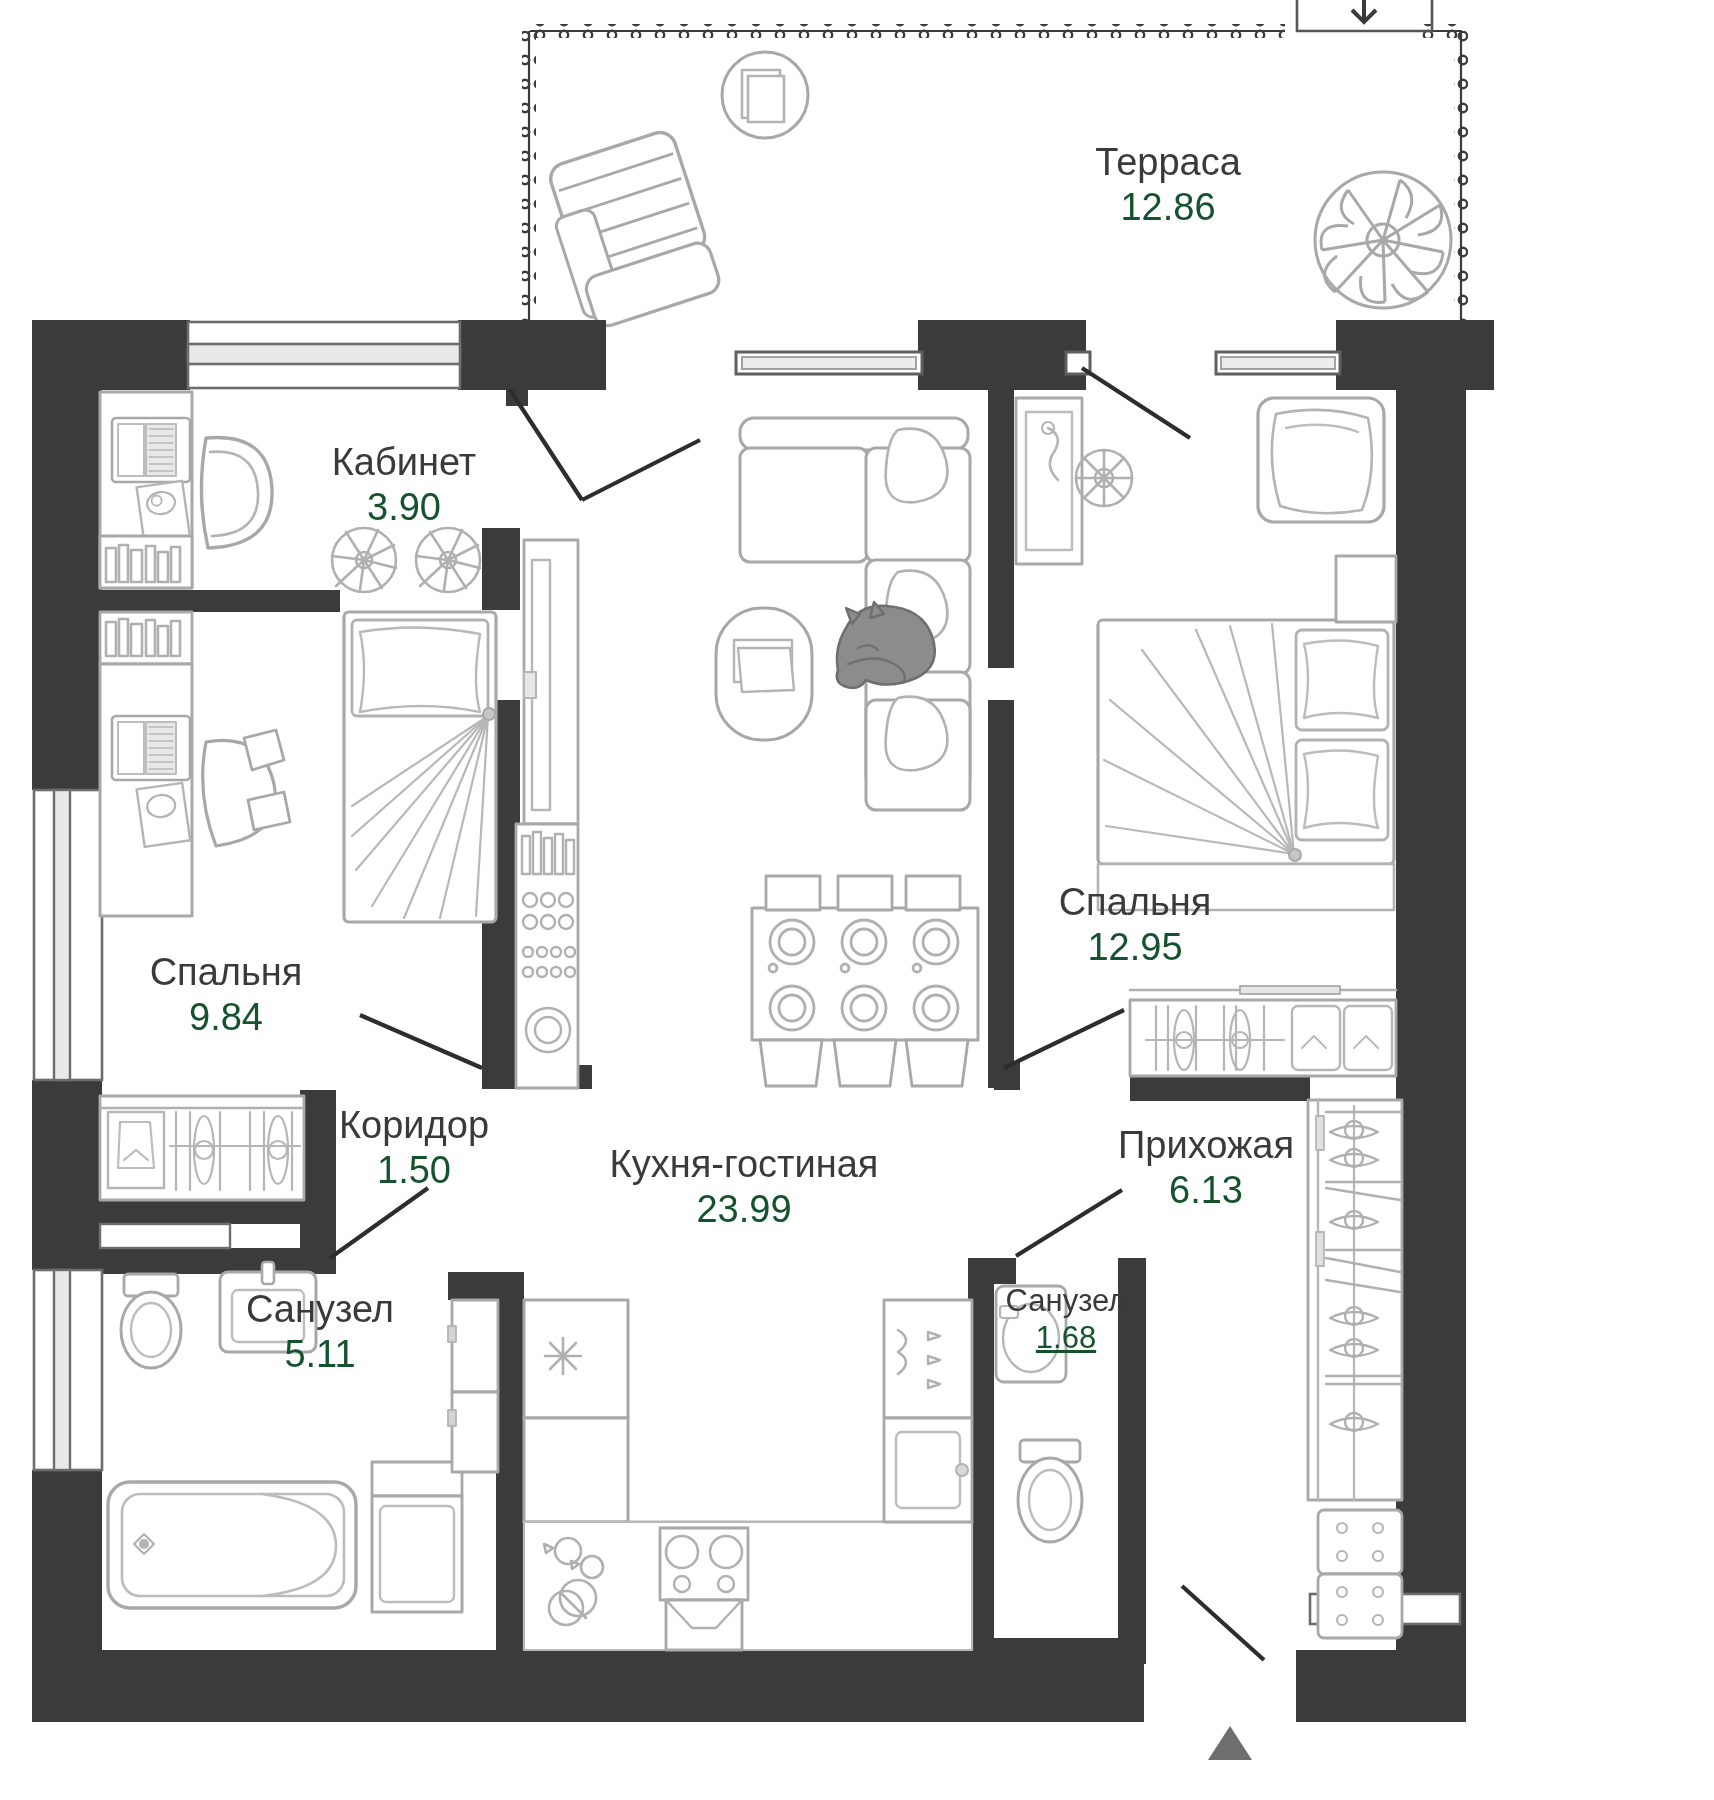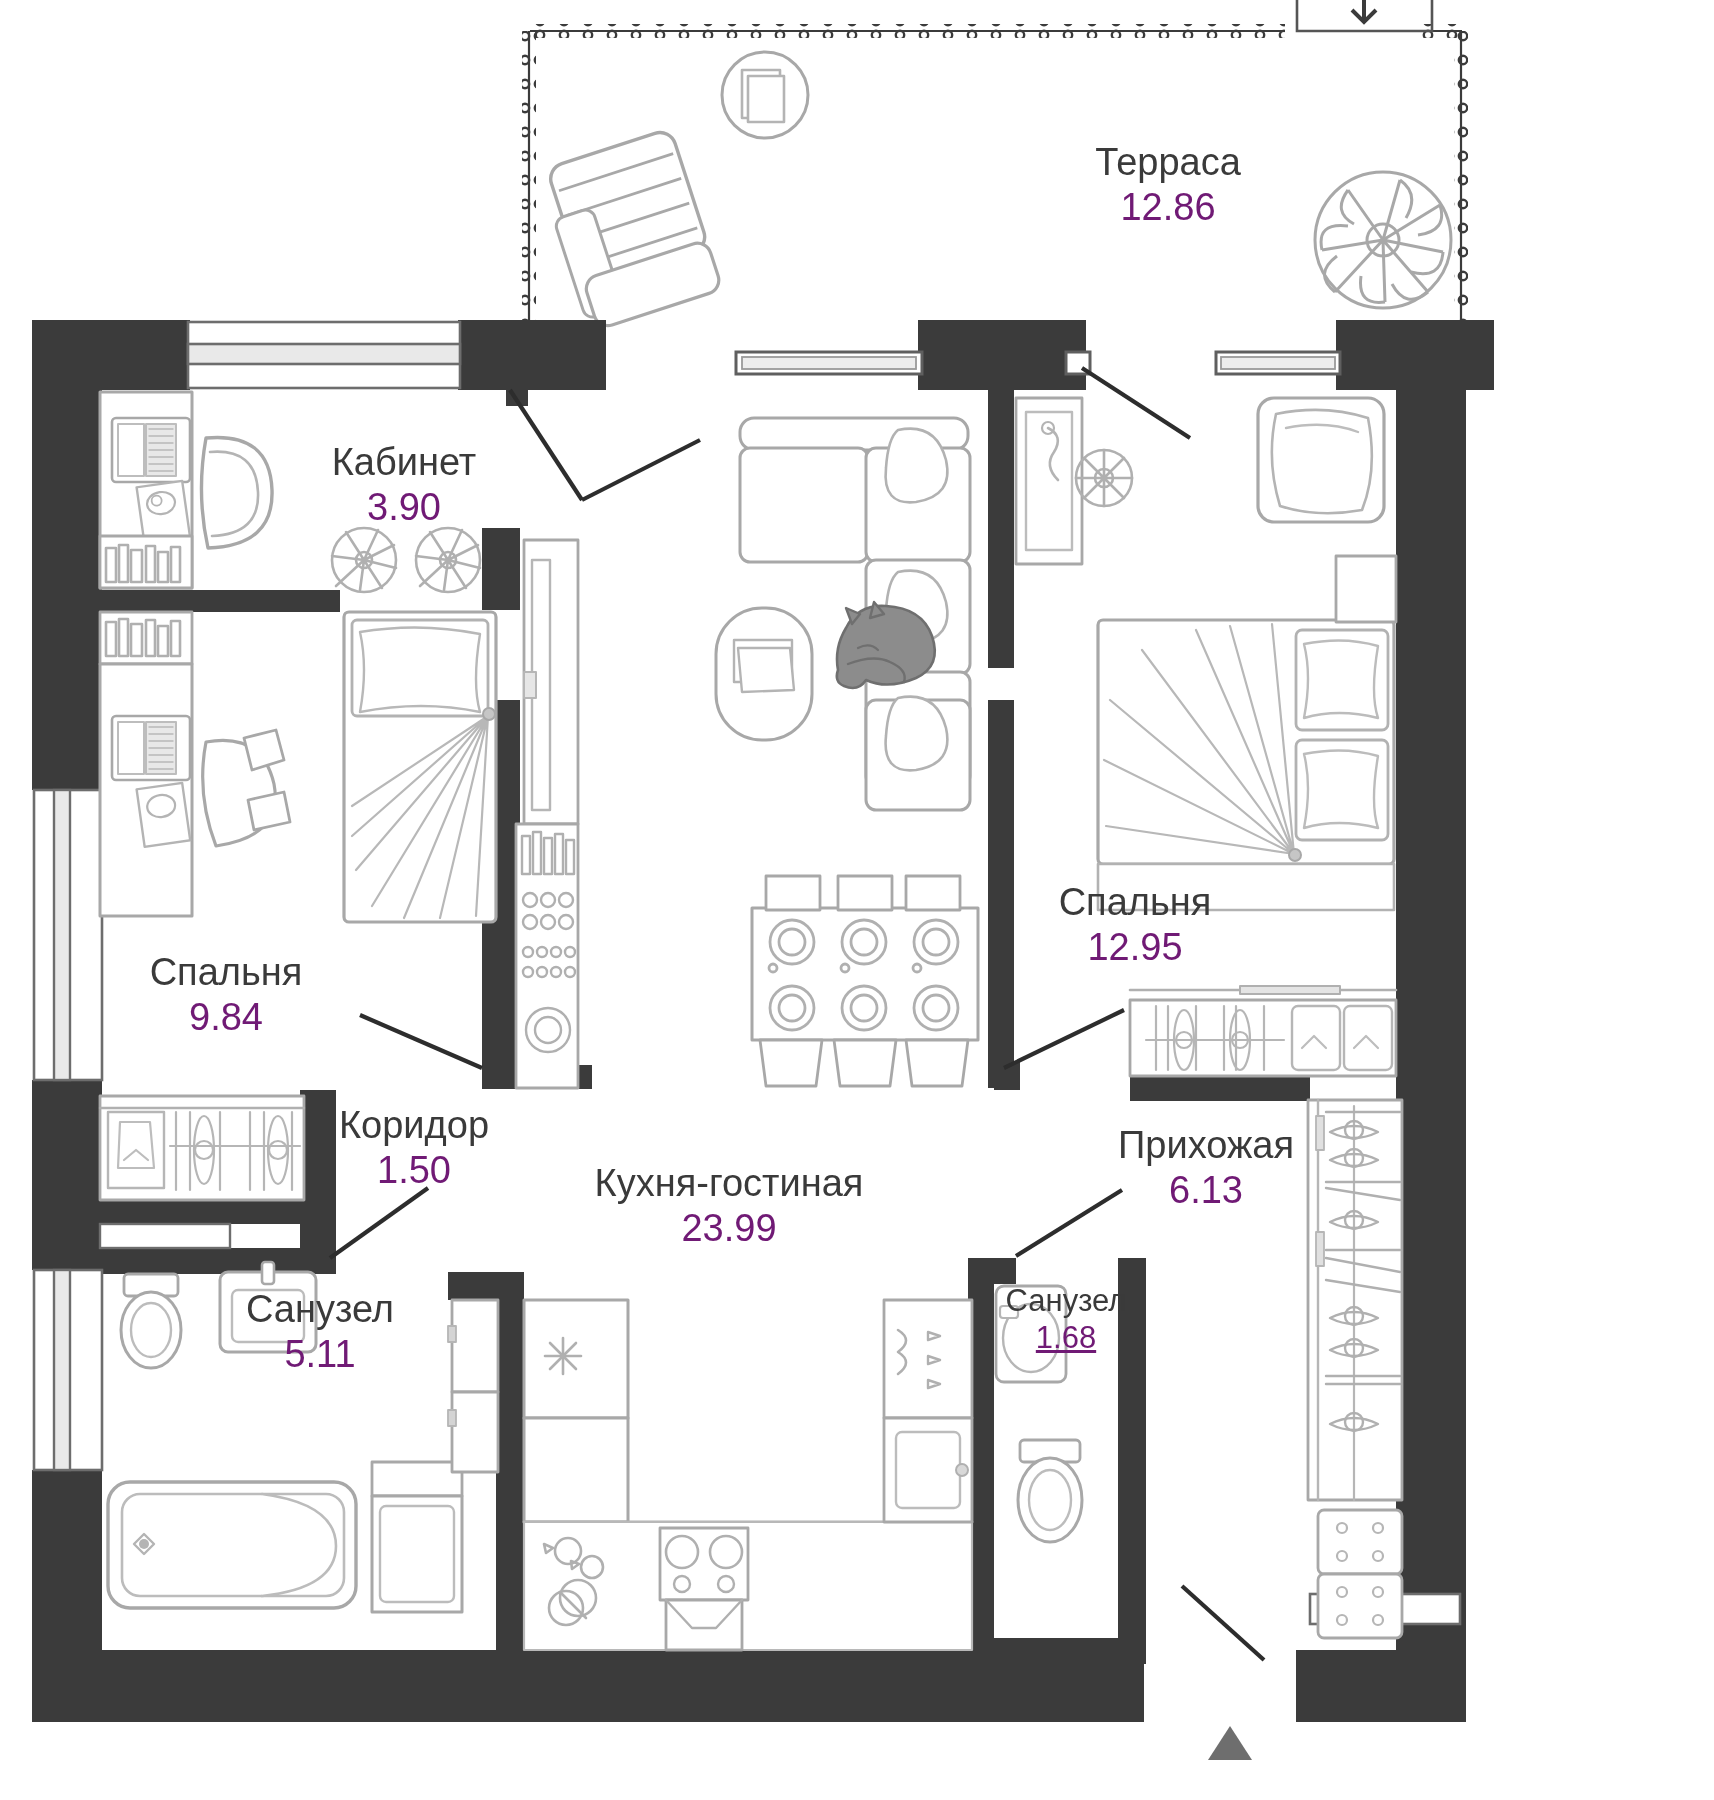--- a/index.html
+++ b/index.html
@@ -26,21 +26,21 @@
   }
   .room-label .rl-name {
     display: block;
     font-size: 38px;
     color: #3a3a3a;
     font-weight: 400;
   }
   .room-label .rl-area {
     display: block;
     font-size: 38px;
-    color: #701a75;
+    color: #14532d;
     font-weight: 400;
   }
   .room-label.small .rl-name { font-size: 31px; }
   .room-label.small .rl-area { font-size: 31px; text-decoration: underline; }
 </style>
 </head>
 <body>
 
 <div id="plan-root">
 
@@ -651,21 +651,21 @@
   <div class="room-label" style="left:1135px; top:880px; transform:translate(-50%,0);">
     <span class="rl-name">Спальня</span>
     <span class="rl-area">12.95</span>
   </div>
 
   <div class="room-label" style="left:414px; top:1103px; transform:translate(-50%,0);">
     <span class="rl-name">Коридор</span>
     <span class="rl-area">1.50</span>
   </div>
 
-  <div class="room-label" style="left:729px; top:1142px; transform:translate(-50%,0);margin-top:19px;">
+  <div class="room-label" style="left:744px; top:1142px; transform:translate(-50%,0);">
     <span class="rl-name">Кухня-гостиная</span>
     <span class="rl-area">23.99</span>
   </div>
 
   <div class="room-label" style="left:1206px; top:1123px; transform:translate(-50%,0);">
     <span class="rl-name">Прихожая</span>
     <span class="rl-area">6.13</span>
   </div>
 
   <div class="room-label" style="left:320px; top:1287px; transform:translate(-50%,0);">

